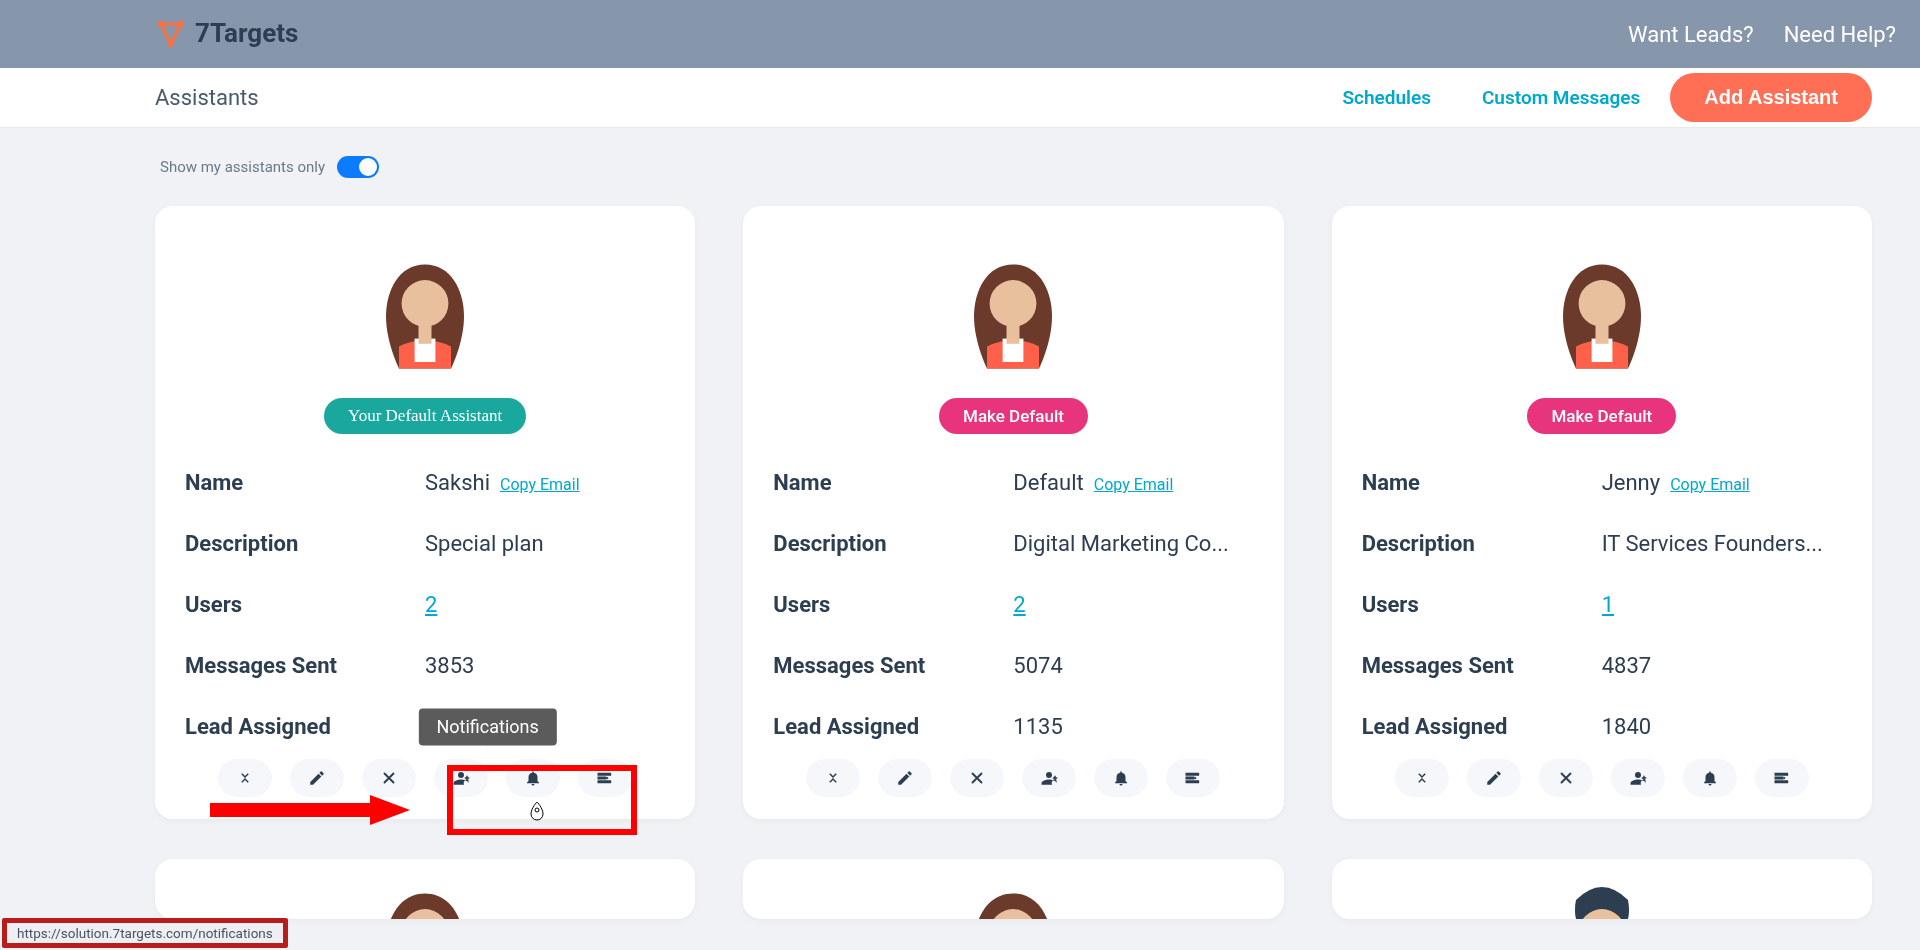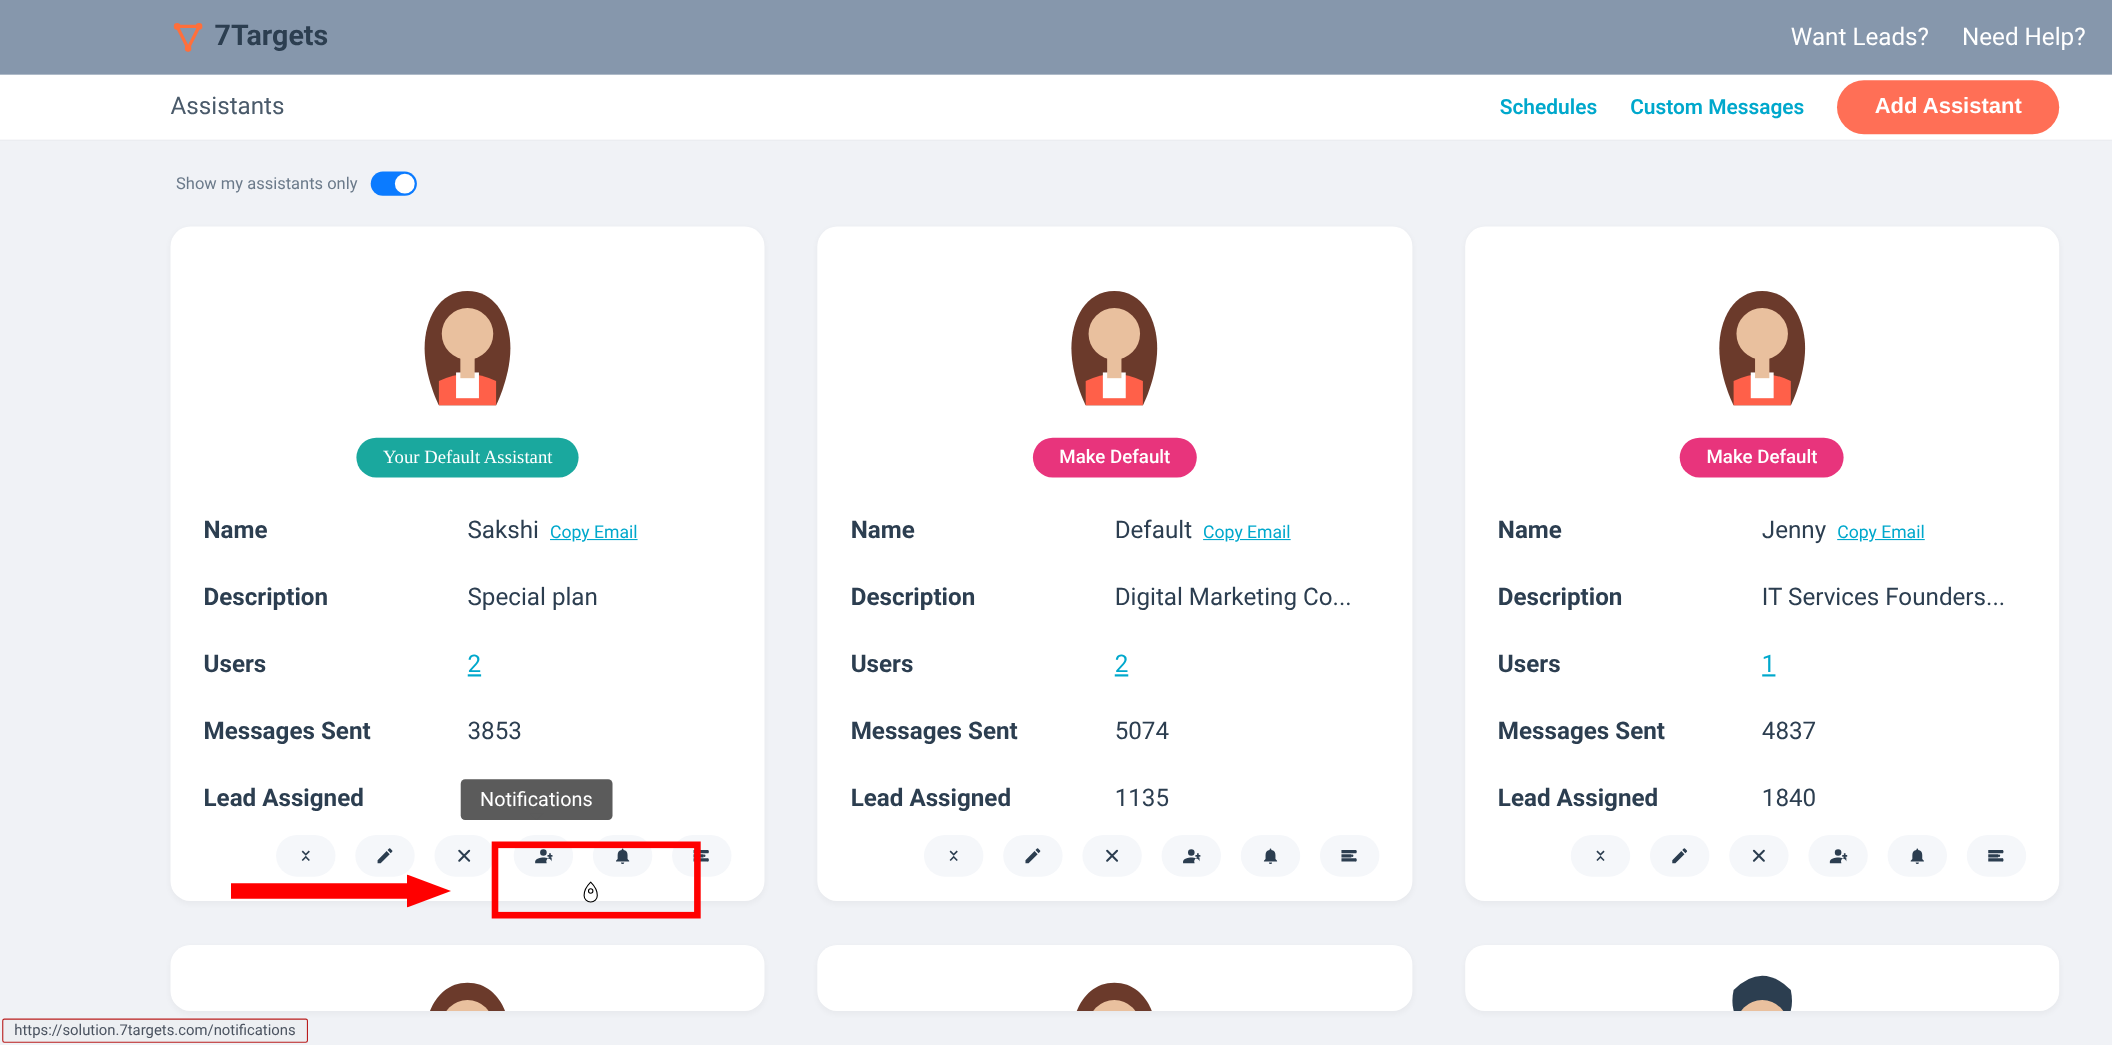--- a/index.html
+++ b/index.html
@@ -11,21 +11,21 @@
   .logo-icon { width: 32px; height: 32px; margin-right: 8px; position: relative; }
   .logo-icon svg { width: 100%; height: 100%; }
   .logo-text { font-size: 26px; font-weight: 700; color: #2c3e50; }
   .header-right { margin-left: auto; display: flex; gap: 30px; font-size: 22px; }
   .header-link { color: #fff; cursor: pointer; }
 
   
   .sub-header { background: #fff; border-bottom: 1px solid #e7e9ee; height: 60px; display: flex; align-items: center; padding: 0 48px 0 155px; }
   .page-title { font-size: 22px; color: #4a5a6a; }
   .sub-nav { margin-left: auto; display: flex; align-items: center; gap: 30px; font-size: 19px; }
-  .sub-link { color: #00a8cc; font-weight: 600; cursor: pointer; }
+  .sub-link { color: #00a8cc; font-weight: 600; cursor: pointer; margin-left: 21px; }
   .add-btn { background: #ff6f56; color: #fff; border: none; border-radius: 999px; padding: 13px 34px; font-size: 20px; font-weight: 700; cursor: pointer; }
 
   
   .filter-row { padding: 28px 160px 18px; display: flex; align-items: center; gap: 12px; }
   .filter-label { font-size: 15px; color: #6b7a8a; }
   .toggle { width: 42px; height: 22px; border-radius: 999px; background: #0b7bff; position: relative; cursor: pointer; }
   .toggle::after { content: ""; position: absolute; right: 2px; top: 2px; width: 18px; height: 18px; border-radius: 50%; background: #fff; }
 
   
   .grid { display: grid; grid-template-columns: repeat(3, 1fr); gap: 48px; padding: 10px 48px 0 155px; }
@@ -36,21 +36,21 @@
   .badge-default { background: #1aa89e; font-family: Liberation Serif, serif; }
   .badge-make   { background: #e8347c; }
 
   .meta { margin-top: 30px; }
   .row { display: flex; align-items: baseline; margin-bottom: 14px; font-size: 22px; color: #2c3e50; margin-top: 36px; }
   .row .label { width: 240px; font-weight: 700; }
   .row .value { flex: 1; font-weight: 400; white-space: nowrap; overflow: hidden; text-overflow: ellipsis; }
   .row .value a { color: #00a8cc; text-decoration: underline; font-size: 16px; margin-left: 10px; }
   .row .value .users-link { color: #00a8cc; text-decoration: underline; cursor: pointer; font-size: 22px; }
 
-  .actions { display: flex; gap: 18px; margin-top: 20px; justify-content: flex-end; position: relative; }
+  .actions { display: flex; gap: 18px; margin-top: 20px; justify-content: center; position: relative; }
   .action-btn { width: 54px; height: 38px; border-radius: 999px; background: #f5f7fa; display: flex; align-items: center; justify-content: center; cursor: pointer; }
   .action-btn svg { width: 18px; height: 18px; fill: #2c3e50; }
 
   
   .tooltip { position: absolute; background: #5b5b5b; color: #fff; padding: 8px 18px; border-radius: 4px; font-size: 18px; transform: translate(-50%, -115%); left: 63%; top: -8px; white-space: nowrap; }
   .tooltip::after { content: ""; position: absolute; bottom: -6px; left: 50%; transform: translateX(-50%); border: 6px solid transparent; border-top-color: #5b5b5b; }
 
   
   .red-arrow { position: absolute; left: 210px; top: 795px; width: 200px; height: 30px; pointer-events: none; z-index: 10; }
   .red-arrow svg { width: 100%; height: 100%; }
@@ -58,21 +58,21 @@
 
   
   .cursor { position: absolute; left: 527px; top: 800px; z-index: 15; pointer-events: none; }
   .cursor svg { width: 20px; height: 24px; }
 
   
   .grid.second { margin-top: 30px; }
   .card.cut { height: 60px; overflow: hidden; padding-top: 0; }
 
   
-  .status-url { position: absolute; left: 2px; bottom: 2px; background: #edeff2; border: 1px solid #b91c1c; color: #4b5360; font-size: 13.5px; padding: 2px 10px; border-radius: 2px; }
+  .status-url { position: absolute; left: 2px; bottom: 2px; background: #edeff2; border: 5px solid #b91c1c; color: #4b5360; font-size: 13.5px; padding: 2px 10px; border-radius: 2px; }
 </style>
 </head>
 <body>
 
 <div class="top-header">
   <div class="logo">
     <span class="logo-icon">
       <svg viewBox="0 0 32 32">
           <circle cx="6" cy="6" r="3" fill="#ff6f3b"></circle>
           <circle cx="26" cy="6" r="3" fill="#ff6f3b"></circle>

